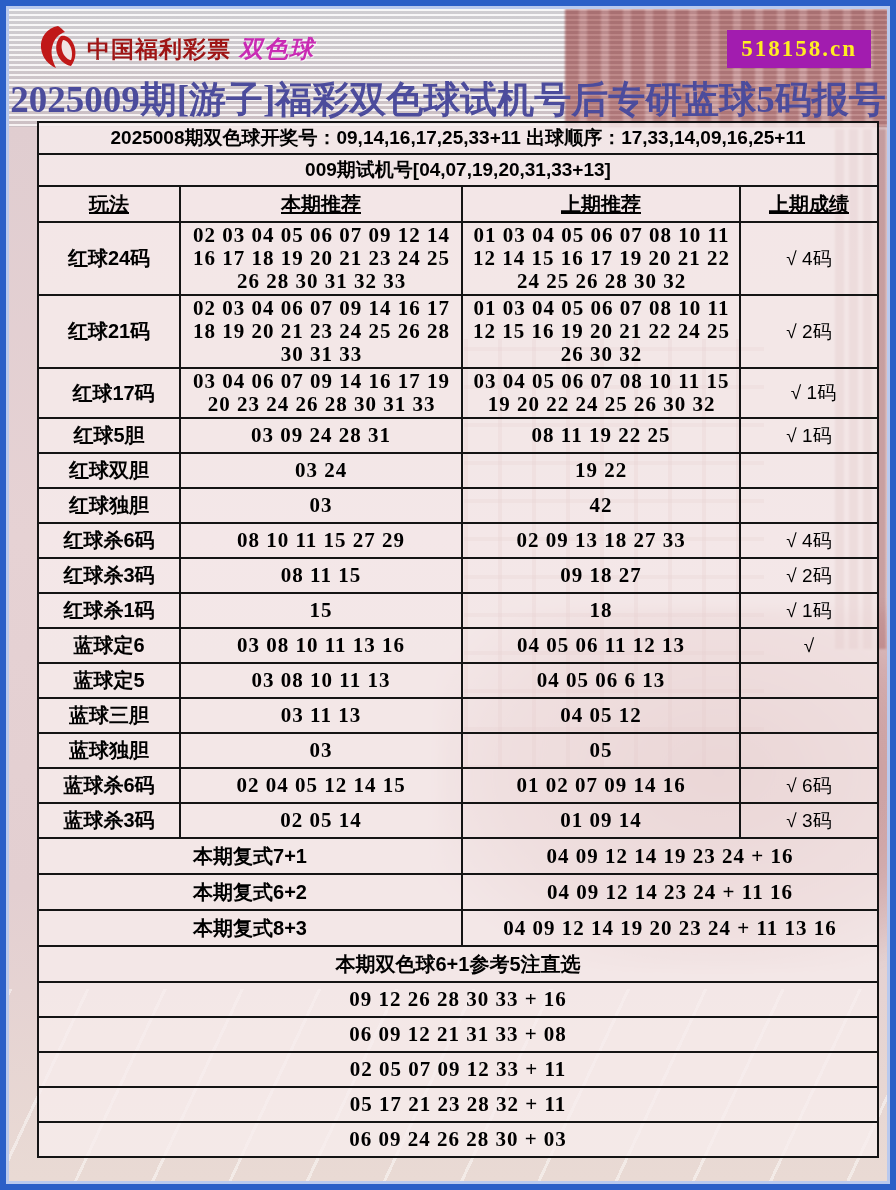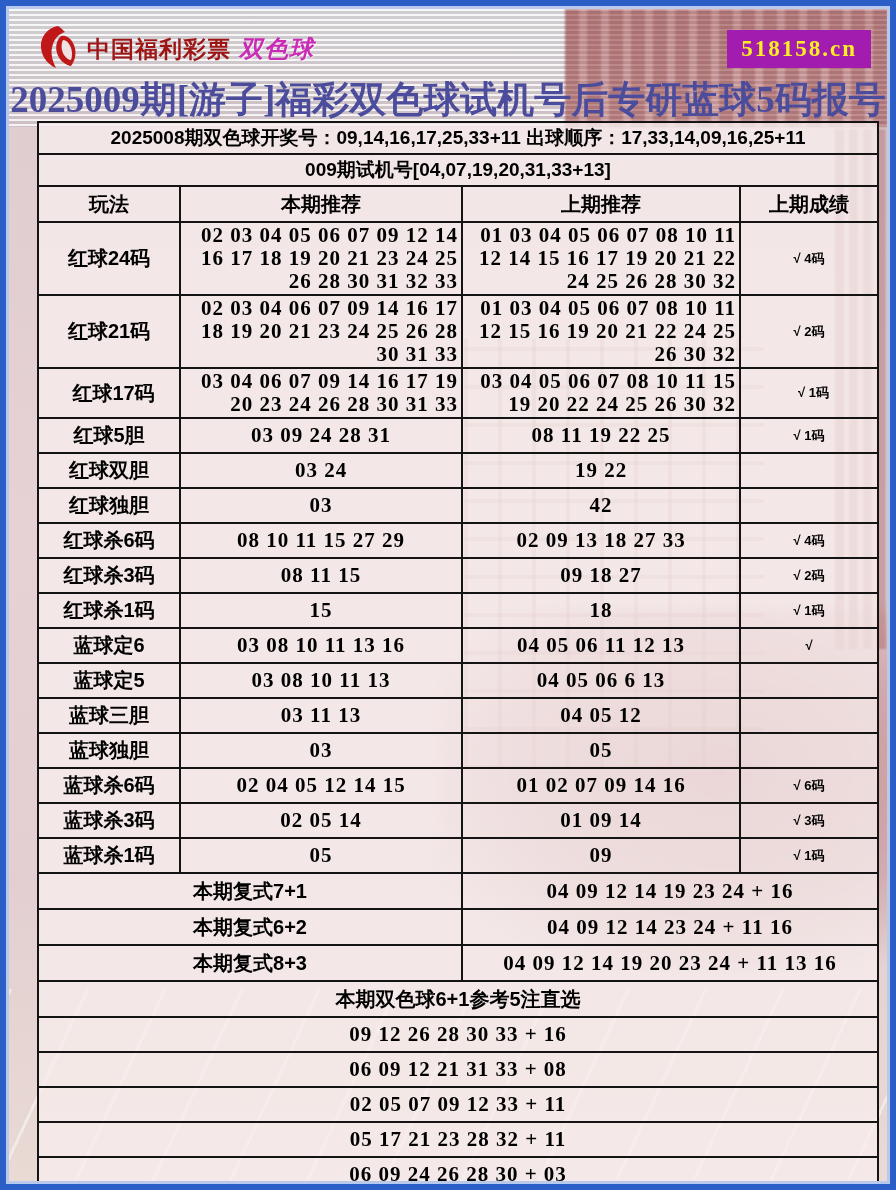--- a/index.html
+++ b/index.html
@@ -104,34 +104,35 @@
   }
   td.info{
     height:28px;
     font-size:19px;font-weight:bold;
     background:rgba(250,243,243,.85);
     letter-spacing:0px;
   }
   td.colhead{
     height:32px;font-size:20px;font-weight:bold;
     background:rgba(250,245,245,.85);
+    text-decoration:underline;
   }
   td.playlabel{
     font-size:20px;font-weight:bold;
     background:rgba(252,248,248,.85);
   }
   td.nums{
     font-family:"Liberation Serif",serif;
     font-size:21px;font-weight:bold;
     letter-spacing:1px;
     line-height:23px;
   }
-  td.nums.multiline{text-align:right;white-space:pre-line;padding-left:4px;}
+  td.nums.multiline{text-align:center;white-space:pre-line;padding-left:4px;}
   td.score{
-    font-size:13px;font-weight:bold;
+    font-size:19px;font-weight:normal;
   }
   tr.std td{height:31px;}
   tr.h70 td{height:68px;}
   tr.h50 td{height:46px;padding-left:12px;}
   td.fushi-label{
     font-size:20px;font-weight:bold;height:32px;
     background:rgba(252,248,248,.85);
   }
   td.zhead{
     font-size:20px;font-weight:bold;height:32px;
@@ -287,26 +288,20 @@
           <td class="nums">02 04 05 12 14 15</td>
           <td class="nums">01 02 07 09 14 16</td>
           <td class="score">√ 6码</td>
         </tr>
         <tr class="std">
           <td class="playlabel">蓝球杀3码</td>
           <td class="nums">02 05 14</td>
           <td class="nums">01 09 14</td>
           <td class="score">√ 3码</td>
         </tr>
-        <tr class="std">
-          <td class="playlabel">蓝球杀1码</td>
-          <td class="nums">05</td>
-          <td class="nums">09</td>
-          <td class="score">√ 1码</td>
-        </tr>
 
         <tr>
           <td class="fushi-label" colspan="2">本期复式7+1</td>
           <td class="nums" colspan="2">04 09 12 14 19 23 24 + 16</td>
         </tr>
         <tr>
           <td class="fushi-label" colspan="2">本期复式6+2</td>
           <td class="nums" colspan="2">04 09 12 14 23 24 + 11 16</td>
         </tr>
         <tr>

